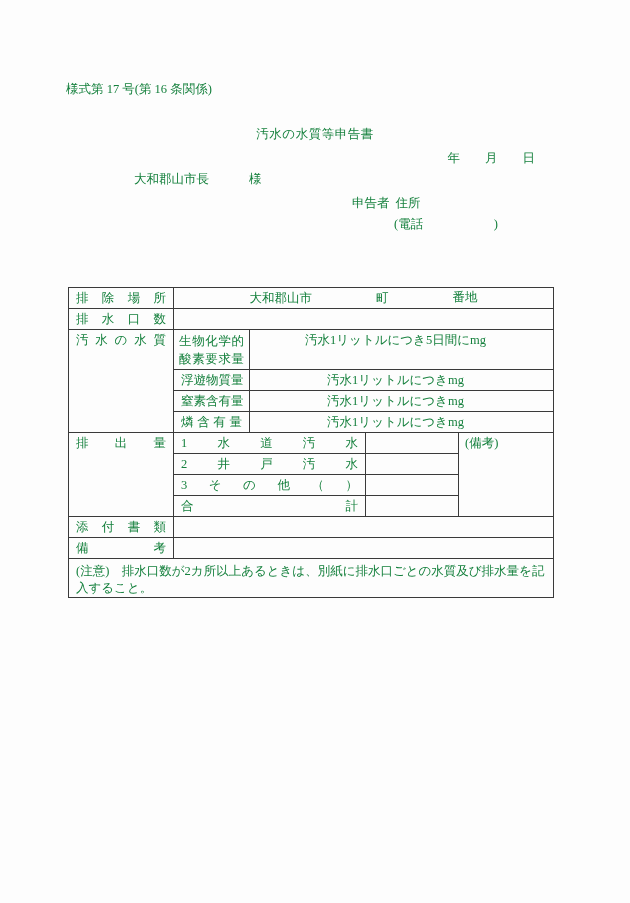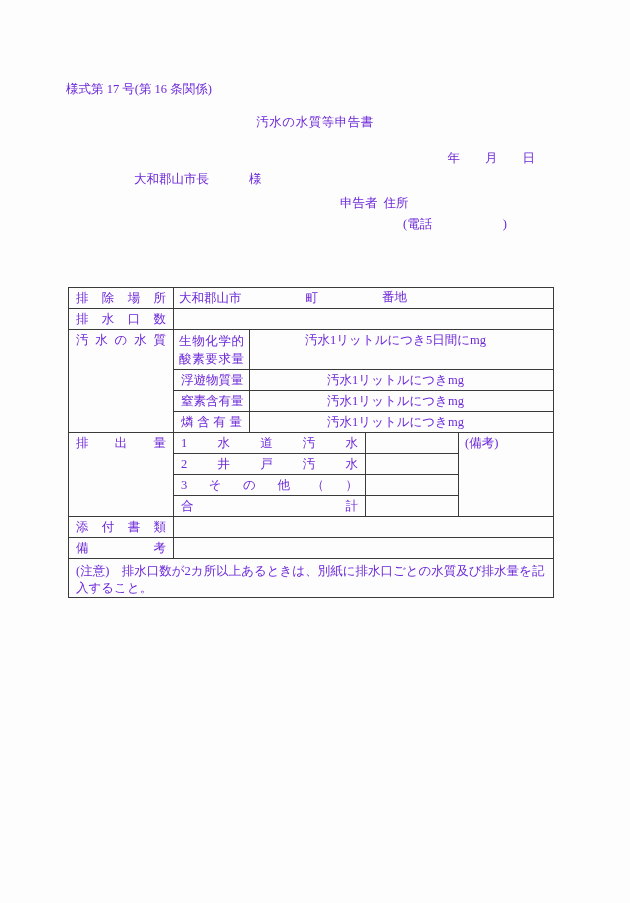--- a/index.html
+++ b/index.html
@@ -1,43 +1,43 @@
 <!DOCTYPE html>
 <html><head>
 <meta charset="utf-8">
 <style>
   * { margin:0; padding:0; box-sizing:border-box; }
   body { background:#ffffff; font-family:"Liberation Serif","DejaVu Serif",serif; }
   .page {
     position:relative; width:630px; height:903px; background:#fdfdfd;
-    color:#6d28d9; font-size:12.5px; overflow:hidden;
+    color:#15803d; font-size:12.5px; overflow:hidden;
   }
   .form-no { position:absolute; top:82px; left:66px; line-height:14px; }
-  .title   { position:absolute; top:115px; left:0; width:100%; text-align:center; line-height:15px; letter-spacing:0.5px; }
+  .title   { position:absolute; top:127px; left:0; width:100%; text-align:center; line-height:15px; letter-spacing:0.5px; }
   .date-line { position:absolute; top:151px; right:95px; display:flex; gap:25px; line-height:15px; }
   .mayor   { position:absolute; top:172px; left:88px; display:flex; gap:40px; line-height:15px;margin-left:46px; }
-  .declarant { position:absolute; top:193px; left:340px; line-height:21px; }
+  .declarant { position:absolute; top:193px; left:352px; line-height:21px; }
   .d-row1 { display:flex; gap:6px; }
   .d-row2 { margin-left:44px; width:130px; display:flex; justify-content:space-between; }
-  .d-row3 { margin-left:63px; width:104px; display:flex; justify-content:space-between; }
+  .d-row3 { margin-left:42px; width:104px; display:flex; justify-content:space-between; }
   .intro { position:absolute; top:249px; left:68px; width:496px; line-height:18.5px; }
 
   .t {
     position:absolute; top:287px; left:68px;
     display:grid;
     grid-template-columns:105px 76px 116px 93px 94px;
     grid-template-rows:21px 21px 40px 21px 21px 21px 21px 21px 21px 21px 21px 21px 38px;
     border:1px solid #3a3a3a;
   }
   .cell { border-right:1px solid #3a3a3a; border-bottom:1px solid #3a3a3a;
           display:flex; align-items:center; line-height:15px; }
   .noR { border-right:none; }
   .noB { border-bottom:none; }
   .lab { padding:0 7px; }
-  .val { padding:0 5px; }
+  .val { padding:0 5px;justify-content:center; }
   .desc { padding:0 18px 0 6px; justify-content:center; }
   .top { align-items:flex-start; padding-top:3px; }
   .blk { display:block; padding:2px 5px; line-height:18px; }
   [data-justify] { display:flex; justify-content:space-between; width:100%; }
   .cell[data-justify] { width:auto; }
   .place-town { margin-left:64px; }
   .place-lot { margin-left:64px;font-family:Liberation Mono, monospace; }
   .note { display:block; padding:4px 7px; line-height:16.5px; }
 </style>
 </head>

